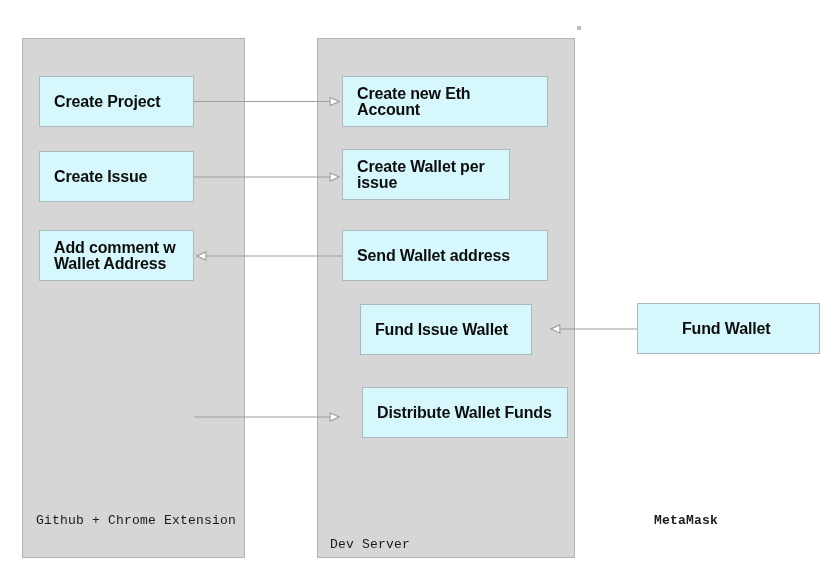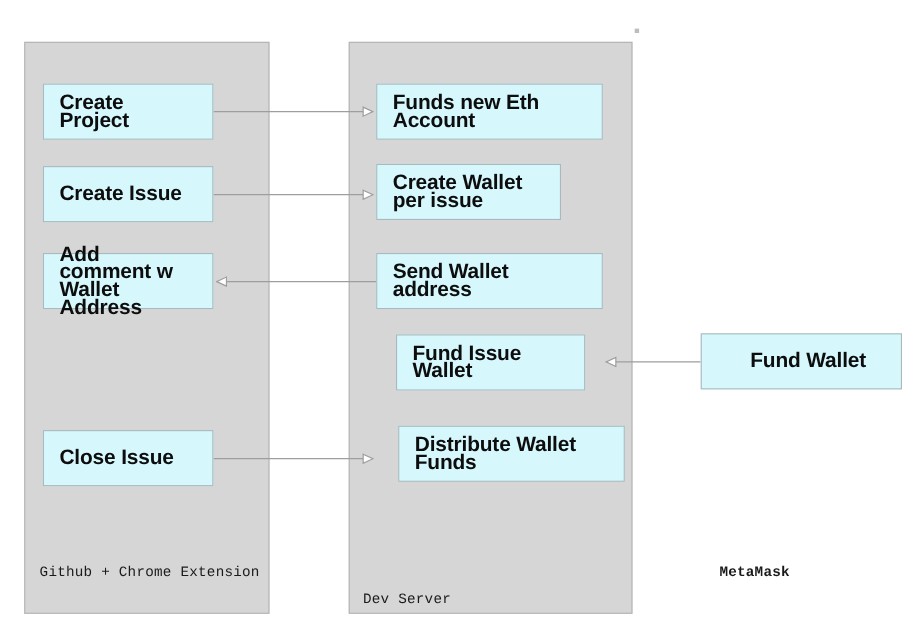--- a/index.html
+++ b/index.html
@@ -51,21 +51,21 @@
   
   .node {
     position: absolute;
     background: #d6f8fd;
     border: 1px solid #a9b9bd;
     box-sizing: border-box;
     display: flex;
     align-items: center;
     justify-content: flex-start;
     padding: 0 14px;
-    font-size: 19px;
+    font-size: 16px;
     font-weight: bold;
     color: #0d0d0d;
     line-height: 16px;
     letter-spacing: -0.15px;
   }
   .node span { display: block; }
 
   
   #node-create-project { left: 39px; top: 76px;  width: 155px; height: 51px; }
   #node-create-issue   { left: 39px; top: 151px; width: 155px; height: 51px; align-items: center; }
@@ -134,26 +134,23 @@
     <span>Create Issue</span>
   </div>
 
   <div class="node" id="node-add-comment">
     <span>
       <span>Add comment w</span>
       <span>Wallet Address</span>
     </span>
   </div>
 
-  <div class="node" id="node-close-issue">
-    <span>Close Issue</span>
-  </div>
 
   <div class="node" id="node-create-eth-account">
-    <span>Funds new Eth Account</span>
+    <span>Create new Eth Account</span>
   </div>
 
   <div class="node" id="node-create-wallet">
     <span>Create Wallet per issue</span>
   </div>
 
   <div class="node" id="node-send-wallet-addr">
     <span>Send Wallet address</span>
   </div>
 

